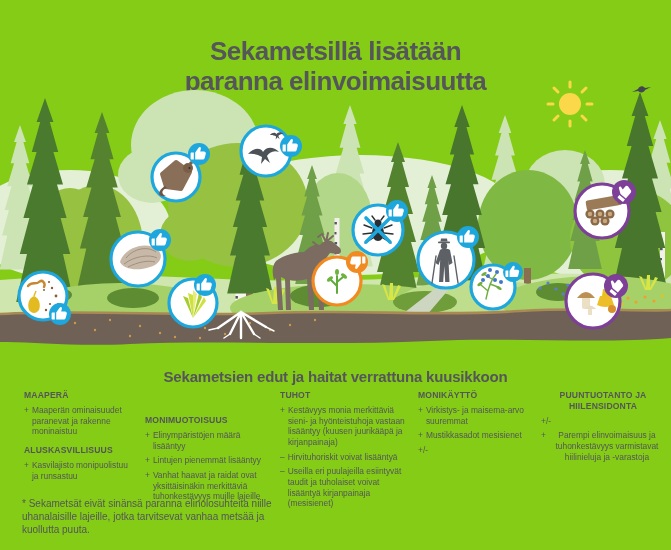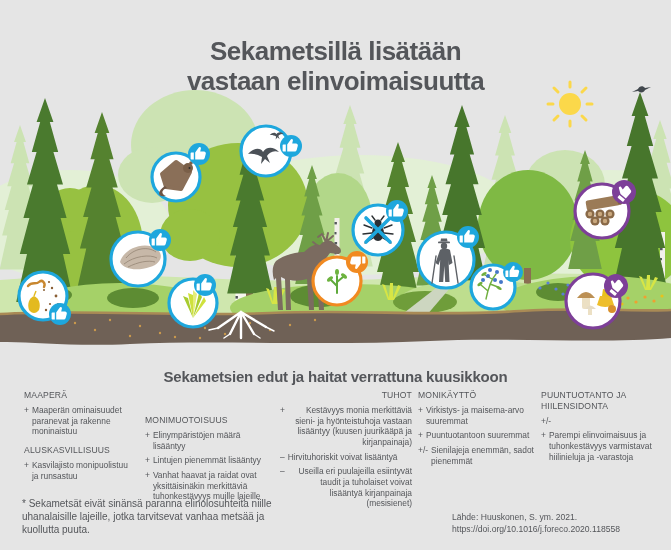--- a/index.html
+++ b/index.html
@@ -1,42 +1,42 @@
 <!DOCTYPE html>
 <html lang="fi"><head>
 <meta charset="utf-8">
 <style>
   html,body{margin:0;padding:0;background:#fff;}
-  .page{position:relative;width:671px;height:550px;background:#e5e5e5;overflow:hidden;
+  .page{position:relative;width:671px;height:550px;background:#84cc16;overflow:hidden;
         font-family:"Liberation Sans",sans-serif;color:#54565a;}
   .title{position:absolute;top:20px;left:0;width:671px;text-align:center;
          font-size:26px;font-weight:bold;line-height:1.14;letter-spacing:-0.5px;color:#54565a;}
   .title span{display:block;}
   .scene{position:absolute;top:80px;left:0;width:671px;height:265px;}
   .subtitle{position:absolute;top:356px;left:0;width:671px;text-align:center;
             font-size:15px;font-weight:bold;letter-spacing:-0.2px;color:#54565a;}
   .col{position:absolute;top:390px;font-size:8.4px;line-height:1.27;color:#54565a;}
-  .col-1{left:24px;width:112px;} .col-2{left:145px;width:128px;margin-top:25px;} .col-3{left:280px;width:132px;text-align:right;}
-  .col-4{left:418px;width:118px;} .col-5{left:541px;width:124px;}
+  .col-1{left:24px;width:112px;} .col-2{left:145px;width:128px;margin-top:25px;} .col-3{left:280px;width:132px;}
+  .col-4{left:418px;width:118px;} .col-5{left:541px;width:124px;text-align:center;}
   .block+.block{margin-top:8px;}
-  .block h3{margin:0 0 4px 0;font-size:8.6px;font-weight:normal;letter-spacing:0.15px;}
+  .block h3{margin:0 0 4px 0;font-size:8.6px;font-weight:bold;letter-spacing:0.15px;}
   .item{display:flex;margin:0 0 4px 0;}
   .item .sign{flex:none;margin-right:3px;}
   .footnote{position:absolute;left:22px;top:497px;width:262px;font-size:10px;line-height:1.3;color:#54565a;}
   .source{position:absolute;left:452px;top:512px;width:215px;font-size:8.6px;line-height:1.35;color:#54565a;}
   .source span{display:block;}
 </style>
 </head>
 <body>
 
 <div class="page">
 
   <h1 class="title">
     <span>Sekametsillä lisätään</span>
-    <span>vastaan elinvoimaisuutta</span>
+    <span>paranna elinvoimaisuutta</span>
   </h1>
 
   <div class="scene">
   <svg width="671" height="265" viewBox="0 -10 671 265" xmlns="http://www.w3.org/2000/svg">
     <defs>
       <polygon id="spruce" points="0,0 7,20 4,20 11,45 7,45 15,72 10,72 18,100 13,100 21,130 15,130 24,170 -24,170 -15,130 -21,130 -13,100 -18,100 -10,72 -15,72 -7,45 -11,45 -4,20 -7,20"></polygon>
       <path id="thumb" d="M-5.2,5.6 h-2.4 a0.8,0.8 0 0 1 -0.8,-0.8 v-5.6 a0.8,0.8 0 0 1 0.8,-0.8 h2.4 Z M-3.8,5.6 V-1.4 l3.4,-4.9 c0.8,-1.2 2.6,-0.5 2.3,0.9 L1.2,-2.6 h3.8 c1.2,0 2.1,1.1 1.8,2.3 l-1.1,4.4 c-0.2,0.9 -1,1.5 -1.9,1.5 Z"></path>
       <path id="bigbird" d="M-16,-2 C-10,-9 -3,-8 -1,-4 C2,-9 9,-10 15,-4 C9,-6 5,-3 3,0 L6,7 L1,3 L-3,8 L-2,1 C-7,-2 -12,-3 -16,-2 Z"></path>
     </defs>
 
@@ -417,42 +417,37 @@
 
   <div class="col col-4">
     <div class="block">
       <h3>MONIKÄYTTÖ</h3>
       <div class="item">
         <span class="sign">+</span>
         <span>Virkistys- ja maisema-arvo suuremmat</span>
       </div>
       <div class="item">
         <span class="sign">+</span>
-        <span>Puuntuotantoon suuremmat</span>
+        <span>Mustikkasadot mesisienet</span>
       </div>
       <div class="item">
         <span class="sign">+/-</span>
-        <span>Sienilajeja enemmän, sadot pienemmät</span>
       </div>
     </div>
   </div>
 
   <div class="col col-5">
     <div class="block">
       <h3>PUUNTUOTANTO JA HIILENSIDONTA</h3>
       <div class="item">
         <span class="sign">+/-</span>
       </div>
       <div class="item">
         <span class="sign">+</span>
         <span>Parempi elinvoimaisuus ja tuhonkestävyys varmistavat hiilinieluja ja -varastoja</span>
       </div>
     </div>
   </div>
 
   <div class="footnote">* Sekametsät eivät sinänsä paranna elinolosuhteita niille uhanalaisille lajeille, jotka tarvitsevat vanhaa metsää ja kuollutta puuta.</div>
 
-  <div class="source">
-    <span>Lähde: Huuskonen, S. ym. 2021.</span>
-    <span>https://doi.org/10.1016/j.foreco.2020.118558</span>
-  </div>
 
 </div>
 
 </body></html>

